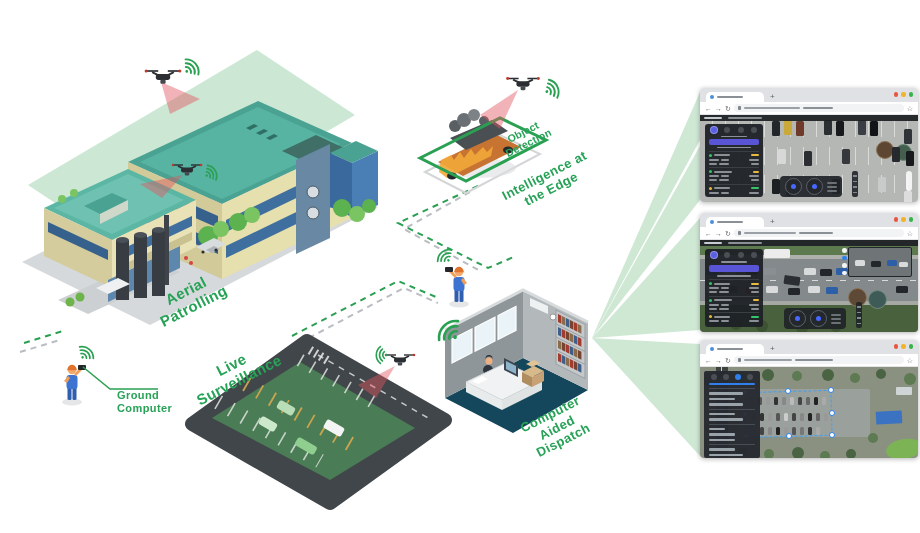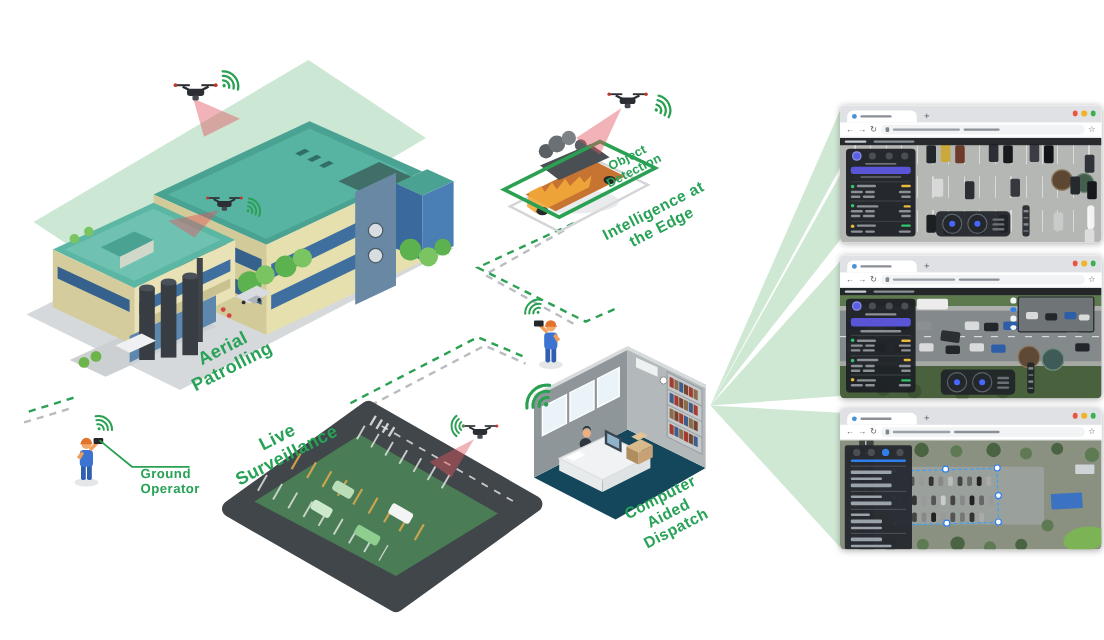--- a/index.html
+++ b/index.html
@@ -384,21 +384,21 @@
 <div class="label rot" id="lbl-live">Live
 Surveillance</div>
 <div class="label rot" id="lbl-objdet">Object
 Detection</div>
 <div class="label rot" id="lbl-intel">Intelligence at
 the Edge</div>
 <div class="label rot" id="lbl-cad">Computer
 Aided
 Dispatch</div>
 <div class="label" id="lbl-ground">Ground
-Operator</div>
+Computer</div>
 
 <div class="bw" style="left:700px;top:88px;width:218px;height:114px">
   <div class="tabbar">
     <div class="tab">
           <span class="fav"></span>
           <span class="sk w26"></span>
         </div>
     <span class="plus">+</span>
     <div class="win-dots">
           <span class="wd1"></span>

